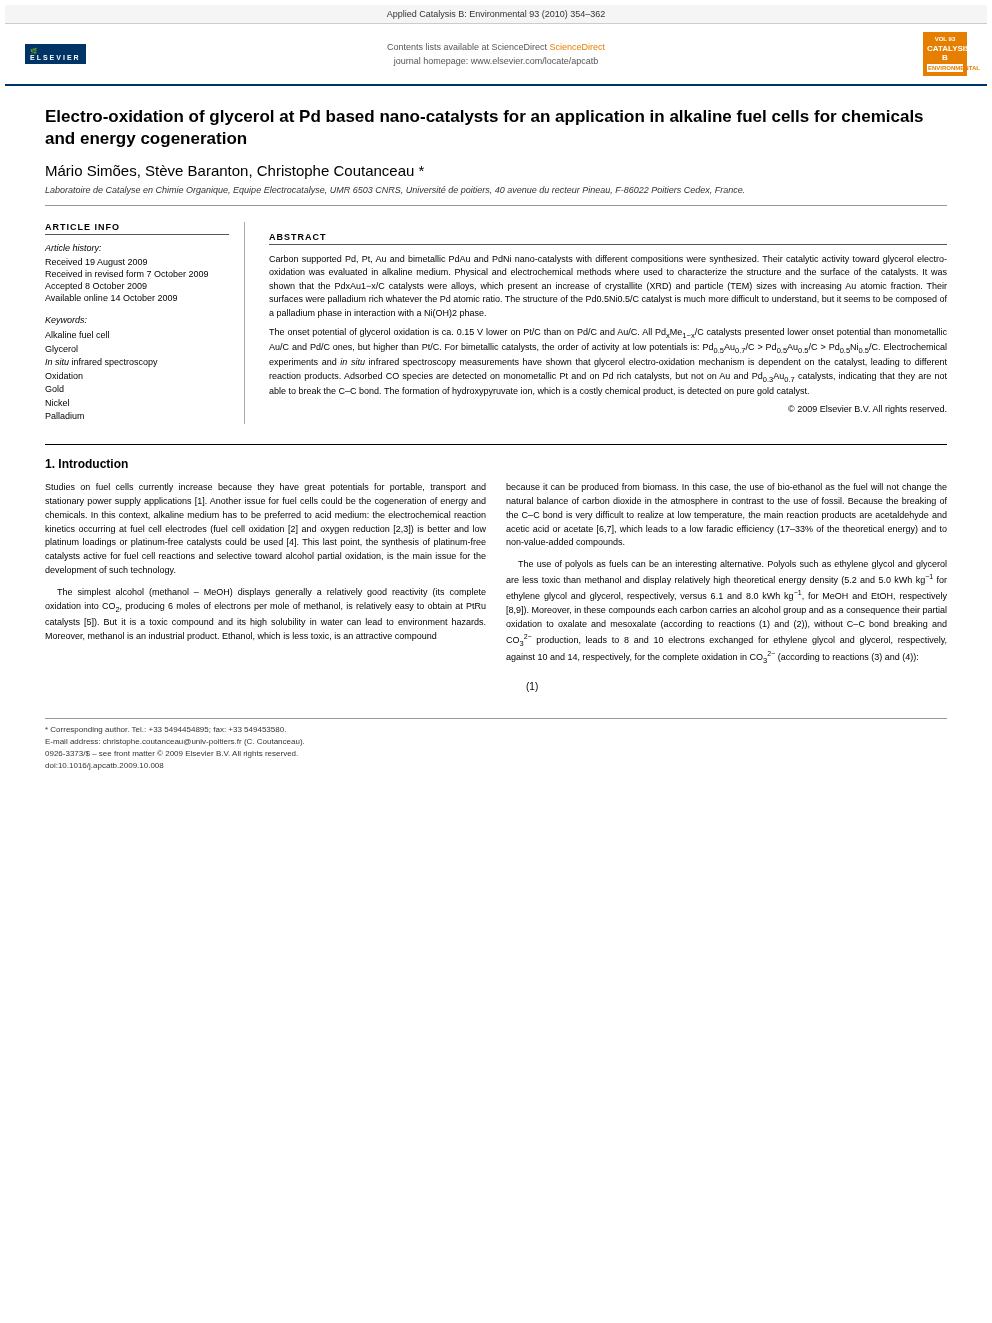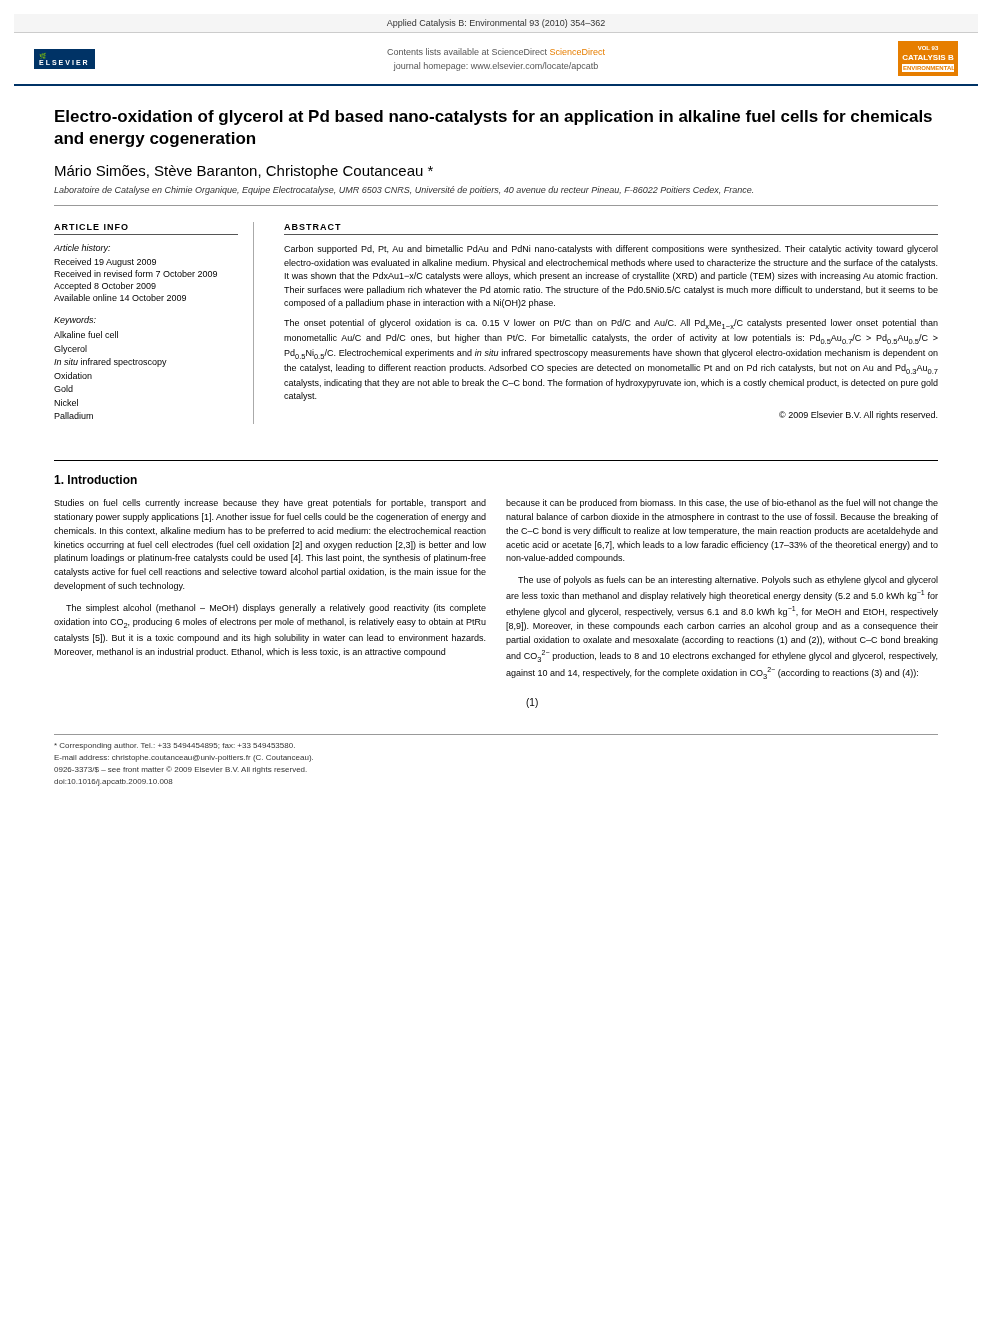--- a/index.html
+++ b/index.html
@@ -9,21 +9,21 @@
       font-size: 10px;
       color: #000;
       width: 992px;
       min-height: 1323px;
     }
 
     .page-wrapper {
       width: 992px;
       min-height: 1323px;
       background: #fff;
-      padding: 14px;
+      padding: 5px;
     }
 
     
     .top-bar {
       background: #f5f5f5;
       border-bottom: 1px solid #ccc;
       text-align: center;
       padding: 4px 0;
       font-size: 9px;
       color: #333;
@@ -96,21 +96,21 @@
     }
 
     .journal-logo-box {
       background: #e67e00;
       color: #fff;
       font-family: Arial, sans-serif;
       font-size: 7px;
       padding: 4px;
       font-weight: bold;
       text-align: center;
-      width: 60px;
+      width: 44px;
     }
 
     
     .main-content {
       padding: 20px 40px;
     }
 
     
     .article-title {
       font-size: 17px;
@@ -136,22 +136,23 @@
       font-style: italic;
       margin-bottom: 16px;
       font-family: Arial, sans-serif;
       border-bottom: 1px solid #999;
       padding-bottom: 10px;
     }
 
     
     .two-col {
       display: flex;
-      gap: 30px;
-      margin-bottom: 36px;
+      gap: 24px;
+      margin-bottom: 20px;
+      align-items: center;
     }
 
     .left-col {
       width: 200px;
       flex-shrink: 0;
       border-right: 1px solid #aaa;
       padding-right: 15px;
     }
 
     .right-col {

